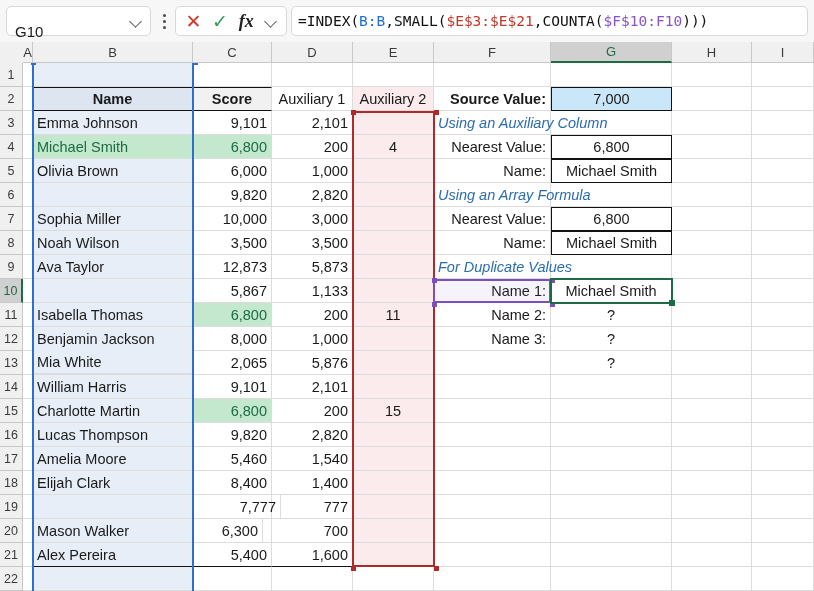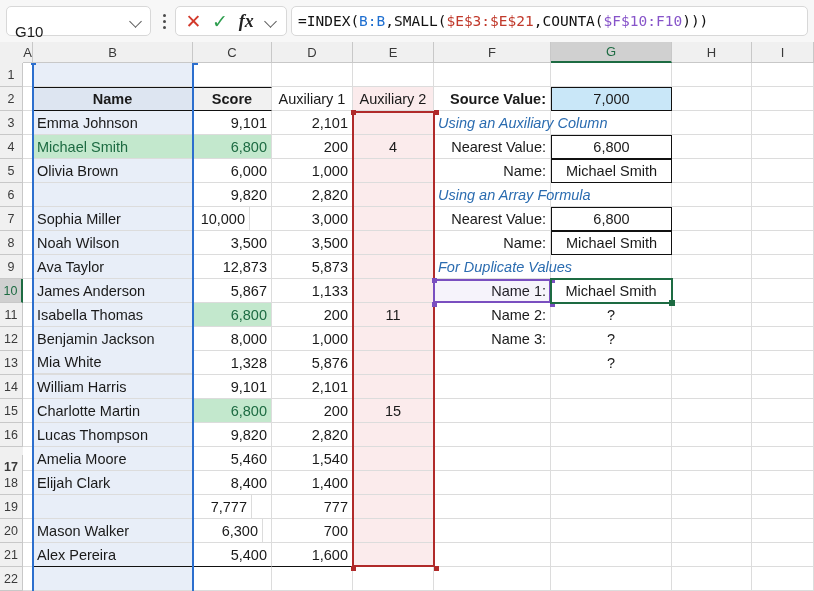--- a/index.html
+++ b/index.html
@@ -203,21 +203,21 @@
       <div class="rowh" style="top: 144px; height: 24px;">7</div>
       <div class="rowh" style="top: 168px; height: 24px;">8</div>
       <div class="rowh" style="top: 192px; height: 24px;">9</div>
       <div class="rowh active" style="top: 216px; height: 24px;">10</div>
       <div class="rowh" style="top: 240px; height: 24px;">11</div>
       <div class="rowh" style="top: 264px; height: 24px;">12</div>
       <div class="rowh" style="top: 288px; height: 24px;">13</div>
       <div class="rowh" style="top: 312px; height: 24px;">14</div>
       <div class="rowh" style="top: 336px; height: 24px;">15</div>
       <div class="rowh" style="top: 360px; height: 24px;">16</div>
-      <div class="rowh" style="top: 392px; height: 24px; font-weight: bold;">17</div>
+      <div class="rowh" style="top: 384px; height: 24px;">17</div>
       <div class="rowh" style="top: 408px; height: 24px;">18</div>
       <div class="rowh" style="top: 432px; height: 24px;">19</div>
       <div class="rowh" style="top: 456px; height: 24px;">20</div>
       <div class="rowh" style="top: 480px; height: 24px;">21</div>
       <div class="rowh" style="top: 504px; height: 24px;">22</div>
     </div>
   <div id="cells">
       <div class="cell l" style="left: 0px; top: 0px; width: 10px; height: 24px;"></div>
       <div class="cell l" style="left: 0px; top: 24px; width: 10px; height: 24px;"></div>
       <div class="cell l" style="left: 0px; top: 48px; width: 10px; height: 24px;"></div>
@@ -470,45 +470,44 @@
       <div class="cell r" style="left: 249px; top: 72px; width: 81px; height: 24px;">200</div>
       <div class="cell c fill-pink" style="left: 330px; top: 72px; width: 81px; height: 24px;">4</div>
       <div class="cell l fill-bandB" style="left: 10px; top: 96px; width: 160px; height: 24px;">Olivia Brown</div>
       <div class="cell r" style="left: 170px; top: 96px; width: 79px; height: 24px;">6,000</div>
       <div class="cell r" style="left: 249px; top: 96px; width: 81px; height: 24px;">1,000</div>
       <div class="cell c fill-pink" style="left: 330px; top: 96px; width: 81px; height: 24px;"></div>
       <div class="cell r" style="left: 170px; top: 120px; width: 79px; height: 24px;">9,820</div>
       <div class="cell r" style="left: 249px; top: 120px; width: 81px; height: 24px;">2,820</div>
       <div class="cell c fill-pink" style="left: 330px; top: 120px; width: 81px; height: 24px;"></div>
       <div class="cell l fill-bandB" style="left: 10px; top: 144px; width: 160px; height: 24px;">Sophia Miller</div>
-      <div class="cell r" style="left: 170px; top: 144px; width: 57px; height: 24px;">10,000</div>
+      <div class="cell r" style="left: 170px; top: 144px; width: 79px; height: 24px;">10,000</div>
       <div class="cell r" style="left: 249px; top: 144px; width: 81px; height: 24px;">3,000</div>
       <div class="cell c fill-pink" style="left: 330px; top: 144px; width: 81px; height: 24px;"></div>
       <div class="cell l fill-bandB" style="left: 10px; top: 168px; width: 160px; height: 24px;">Noah Wilson</div>
       <div class="cell r" style="left: 170px; top: 168px; width: 79px; height: 24px;">3,500</div>
       <div class="cell r" style="left: 249px; top: 168px; width: 81px; height: 24px;">3,500</div>
       <div class="cell c fill-pink" style="left: 330px; top: 168px; width: 81px; height: 24px;"></div>
       <div class="cell l fill-bandB" style="left: 10px; top: 192px; width: 160px; height: 24px;">Ava Taylor</div>
       <div class="cell r" style="left: 170px; top: 192px; width: 79px; height: 24px;">12,873</div>
       <div class="cell r" style="left: 249px; top: 192px; width: 81px; height: 24px;">5,873</div>
       <div class="cell c fill-pink" style="left: 330px; top: 192px; width: 81px; height: 24px;"></div>
-      <div class="cell l fill-bandB" style="left: 10px; top: 216px; width: 160px; height: 24px;">James Anderson</div>
       <div class="cell r" style="left: 170px; top: 216px; width: 79px; height: 24px;">5,867</div>
       <div class="cell r" style="left: 249px; top: 216px; width: 81px; height: 24px;">1,133</div>
       <div class="cell c fill-pink" style="left: 330px; top: 216px; width: 81px; height: 24px;"></div>
       <div class="cell l fill-bandB" style="left: 10px; top: 240px; width: 160px; height: 24px;">Isabella Thomas</div>
       <div class="cell r fill-green greentxt" style="left: 170px; top: 240px; width: 79px; height: 24px;">6,800</div>
       <div class="cell r" style="left: 249px; top: 240px; width: 81px; height: 24px;">200</div>
       <div class="cell c fill-pink" style="left: 330px; top: 240px; width: 81px; height: 24px;">11</div>
       <div class="cell l fill-bandB" style="left: 10px; top: 264px; width: 160px; height: 24px;">Benjamin Jackson</div>
       <div class="cell r" style="left: 170px; top: 264px; width: 79px; height: 24px;">8,000</div>
       <div class="cell r" style="left: 249px; top: 264px; width: 81px; height: 24px;">1,000</div>
       <div class="cell c fill-pink" style="left: 330px; top: 264px; width: 81px; height: 24px;"></div>
       <div class="cell l fill-bandB" style="left: 10px; top: 287px; width: 160px; height: 24px;">Mia White</div>
-      <div class="cell r" style="left: 170px; top: 288px; width: 79px; height: 24px;">1,328</div>
+      <div class="cell r" style="left: 170px; top: 288px; width: 79px; height: 24px;">2,065</div>
       <div class="cell r" style="left: 249px; top: 288px; width: 81px; height: 24px;">5,876</div>
       <div class="cell c fill-pink" style="left: 330px; top: 288px; width: 81px; height: 24px;"></div>
       <div class="cell l fill-bandB" style="left: 10px; top: 312px; width: 160px; height: 24px;">William Harris</div>
       <div class="cell r" style="left: 170px; top: 312px; width: 79px; height: 24px;">9,101</div>
       <div class="cell r" style="left: 249px; top: 312px; width: 81px; height: 24px;">2,101</div>
       <div class="cell c fill-pink" style="left: 330px; top: 312px; width: 81px; height: 24px;"></div>
       <div class="cell l fill-bandB" style="left: 10px; top: 336px; width: 160px; height: 24px;">Charlotte Martin</div>
       <div class="cell r fill-green greentxt" style="left: 170px; top: 336px; width: 79px; height: 24px;">6,800</div>
       <div class="cell r" style="left: 249px; top: 336px; width: 81px; height: 24px;">200</div>
       <div class="cell c fill-pink" style="left: 330px; top: 336px; width: 81px; height: 24px;">15</div>
@@ -517,21 +516,21 @@
       <div class="cell r" style="left: 249px; top: 360px; width: 81px; height: 24px;">2,820</div>
       <div class="cell c fill-pink" style="left: 330px; top: 360px; width: 81px; height: 24px;"></div>
       <div class="cell l fill-bandB" style="left: 10px; top: 384px; width: 160px; height: 24px;">Amelia Moore</div>
       <div class="cell r" style="left: 170px; top: 384px; width: 79px; height: 24px;">5,460</div>
       <div class="cell r" style="left: 249px; top: 384px; width: 81px; height: 24px;">1,540</div>
       <div class="cell c fill-pink" style="left: 330px; top: 384px; width: 81px; height: 24px;"></div>
       <div class="cell l fill-bandB" style="left: 10px; top: 408px; width: 160px; height: 24px;">Elijah Clark</div>
       <div class="cell r" style="left: 170px; top: 408px; width: 79px; height: 24px;">8,400</div>
       <div class="cell r" style="left: 249px; top: 408px; width: 81px; height: 24px;">1,400</div>
       <div class="cell c fill-pink" style="left: 330px; top: 408px; width: 81px; height: 24px;"></div>
-      <div class="cell r" style="left: 170px; top: 432px; width: 59px; height: 24px; text-align: right;">7,777</div>
+      <div class="cell r" style="left: 170px; top: 432px; width: 88px; height: 24px; text-align: right;">7,777</div>
       <div class="cell r" style="left: 249px; top: 432px; width: 81px; height: 24px; text-align: center;">777</div>
       <div class="cell c fill-pink" style="left: 330px; top: 432px; width: 81px; height: 24px;"></div>
       <div class="cell l fill-bandB" style="left: 10px; top: 456px; width: 160px; height: 24px;">Mason Walker</div>
       <div class="cell r" style="left: 170px; top: 456px; width: 70px; height: 24px;">6,300</div>
       <div class="cell r" style="left: 249px; top: 456px; width: 81px; height: 24px;">700</div>
       <div class="cell c fill-pink" style="left: 330px; top: 456px; width: 81px; height: 24px;"></div>
       <div class="cell l fill-bandB bb" style="left: 10px; top: 480px; width: 160px; height: 24px;">Alex Pereira</div>
       <div class="cell r  bb" style="left: 170px; top: 480px; width: 79px; height: 24px;">5,400</div>
       <div class="cell r bb" style="left: 249px; top: 480px; width: 81px; height: 24px;">1,600</div>
       <div class="cell c fill-pink" style="left: 330px; top: 480px; width: 81px; height: 24px;"></div>

